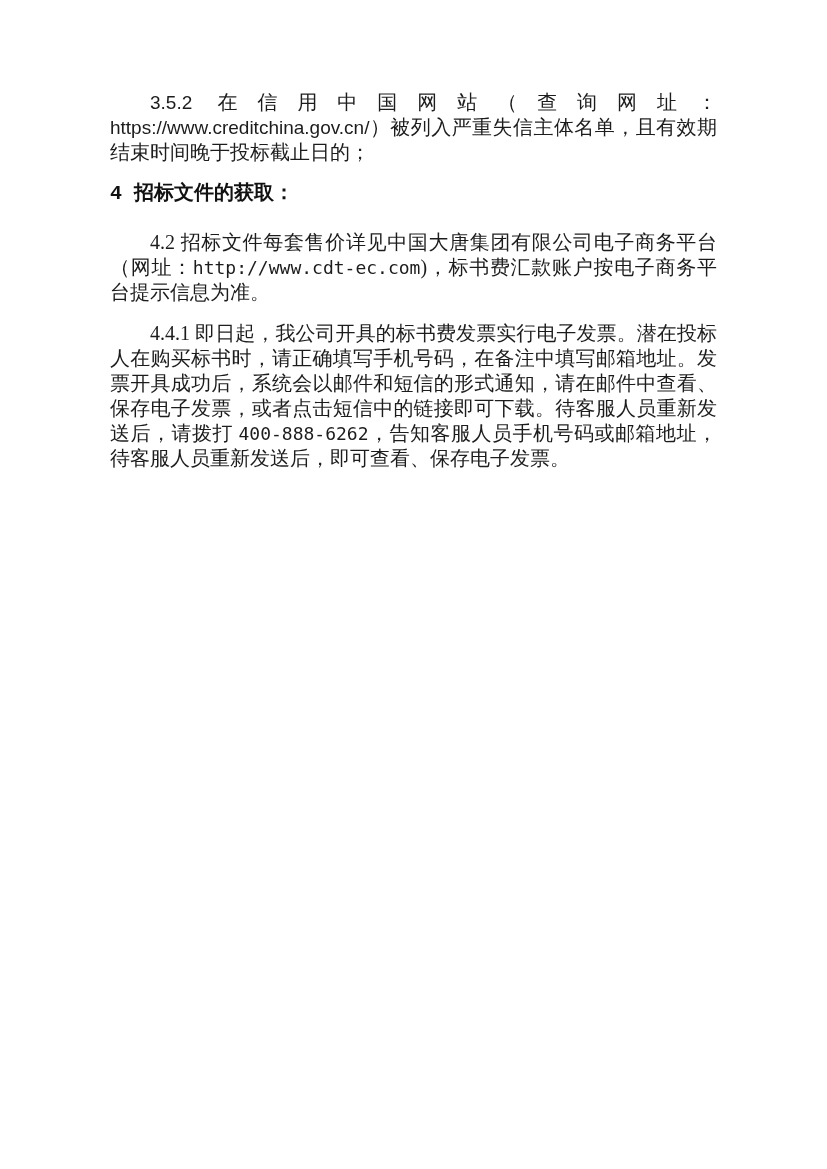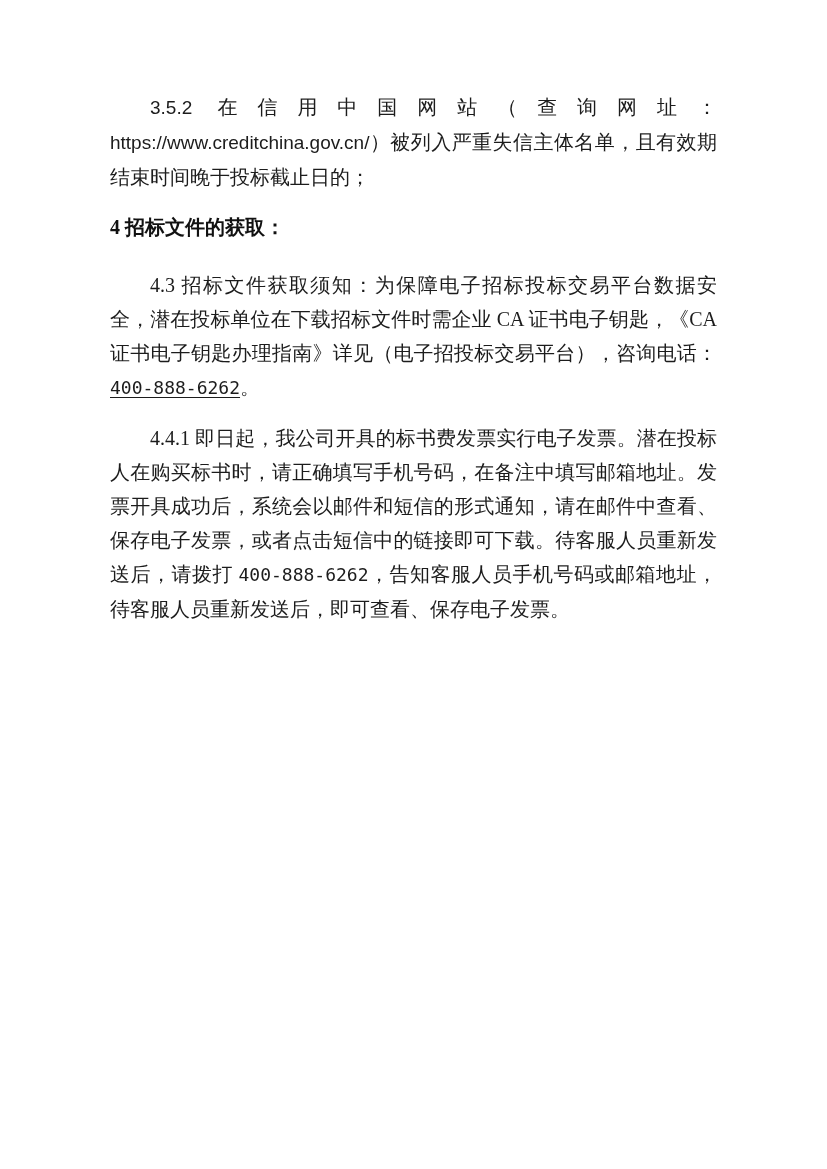--- a/index.html
+++ b/index.html
@@ -13,29 +13,29 @@
     height: 1169px;
     margin: 0 auto;
     background: #ffffff;
     box-sizing: border-box;
     padding: 90px 110px 0 110px;
     overflow: hidden;
   }
   .para {
     font-family: "Liberation Serif", "DejaVu Serif", serif;
     font-size: 20px;
-    line-height: 34px;
+    line-height: 25px;
     color: #1c1c1c;
     text-align: justify;
     text-indent: 2em;
     margin: 0 0 16px 0;
     word-break: break-word;
   }
   .heading {
-    font-family: Liberation Serif, serif;
+    font-family: Liberation Mono, monospace;
     font-weight: bold;
     font-size: 20px;
     text-indent: 0;
     margin: 8px 0 24px 0;
     color: #111111;
   }
   .sans {
     font-family: "Liberation Sans", "DejaVu Sans", sans-serif;
     font-size: 19px;
   }
@@ -48,16 +48,16 @@
     text-underline-offset: 3px;
   }
 </style>
 </head>
 <body>
 
 <div class="page">
   <div>
       <p class="para"><span class="sans">3.5.2 </span><span>在信用中国网站（查询网址：</span><span class="sans">https://www.creditchina.gov.cn/</span><span>）被列入严重失信主体名单，且有效期结束时间晚于投标截止日的；</span></p>
       <p class="para heading"><span>4 招标文件的获取：</span></p>
-      <p class="para"><span>4.3 招标文件获取须知：为保障电子招标投标交易平台数据安全，潜在投标单位在下载招标文件时需企业 CA 证书电子钥匙，《CA 证书电子钥匙办理指南》详见（电子招投标交易平台），咨询电话：</span><span class="mono u">400-888-6262</span><span>。</span></p>
+      <p class="para"><span>4.2 招标文件每套售价详见中国大唐集团有限公司电子商务平台（网址：</span><span class="mono">http://www.cdt-ec.com</span><span>)，标书费汇款账户按电子商务平台提示信息为准。</span></p>
       <p class="para"><span>4.4.1 即日起，我公司开具的标书费发票实行电子发票。潜在投标人在购买标书时，请正确填写手机号码，在备注中填写邮箱地址。发票开具成功后，系统会以邮件和短信的形式通知，请在邮件中查看、保存电子发票，或者点击短信中的链接即可下载。待客服人员重新发送后，请拨打 </span><span class="mono">400-888-6262</span><span>，告知客服人员手机号码或邮箱地址，待客服人员重新发送后，即可查看、保存电子发票。</span></p>
     </div>
 </div>
 
 </body></html>

